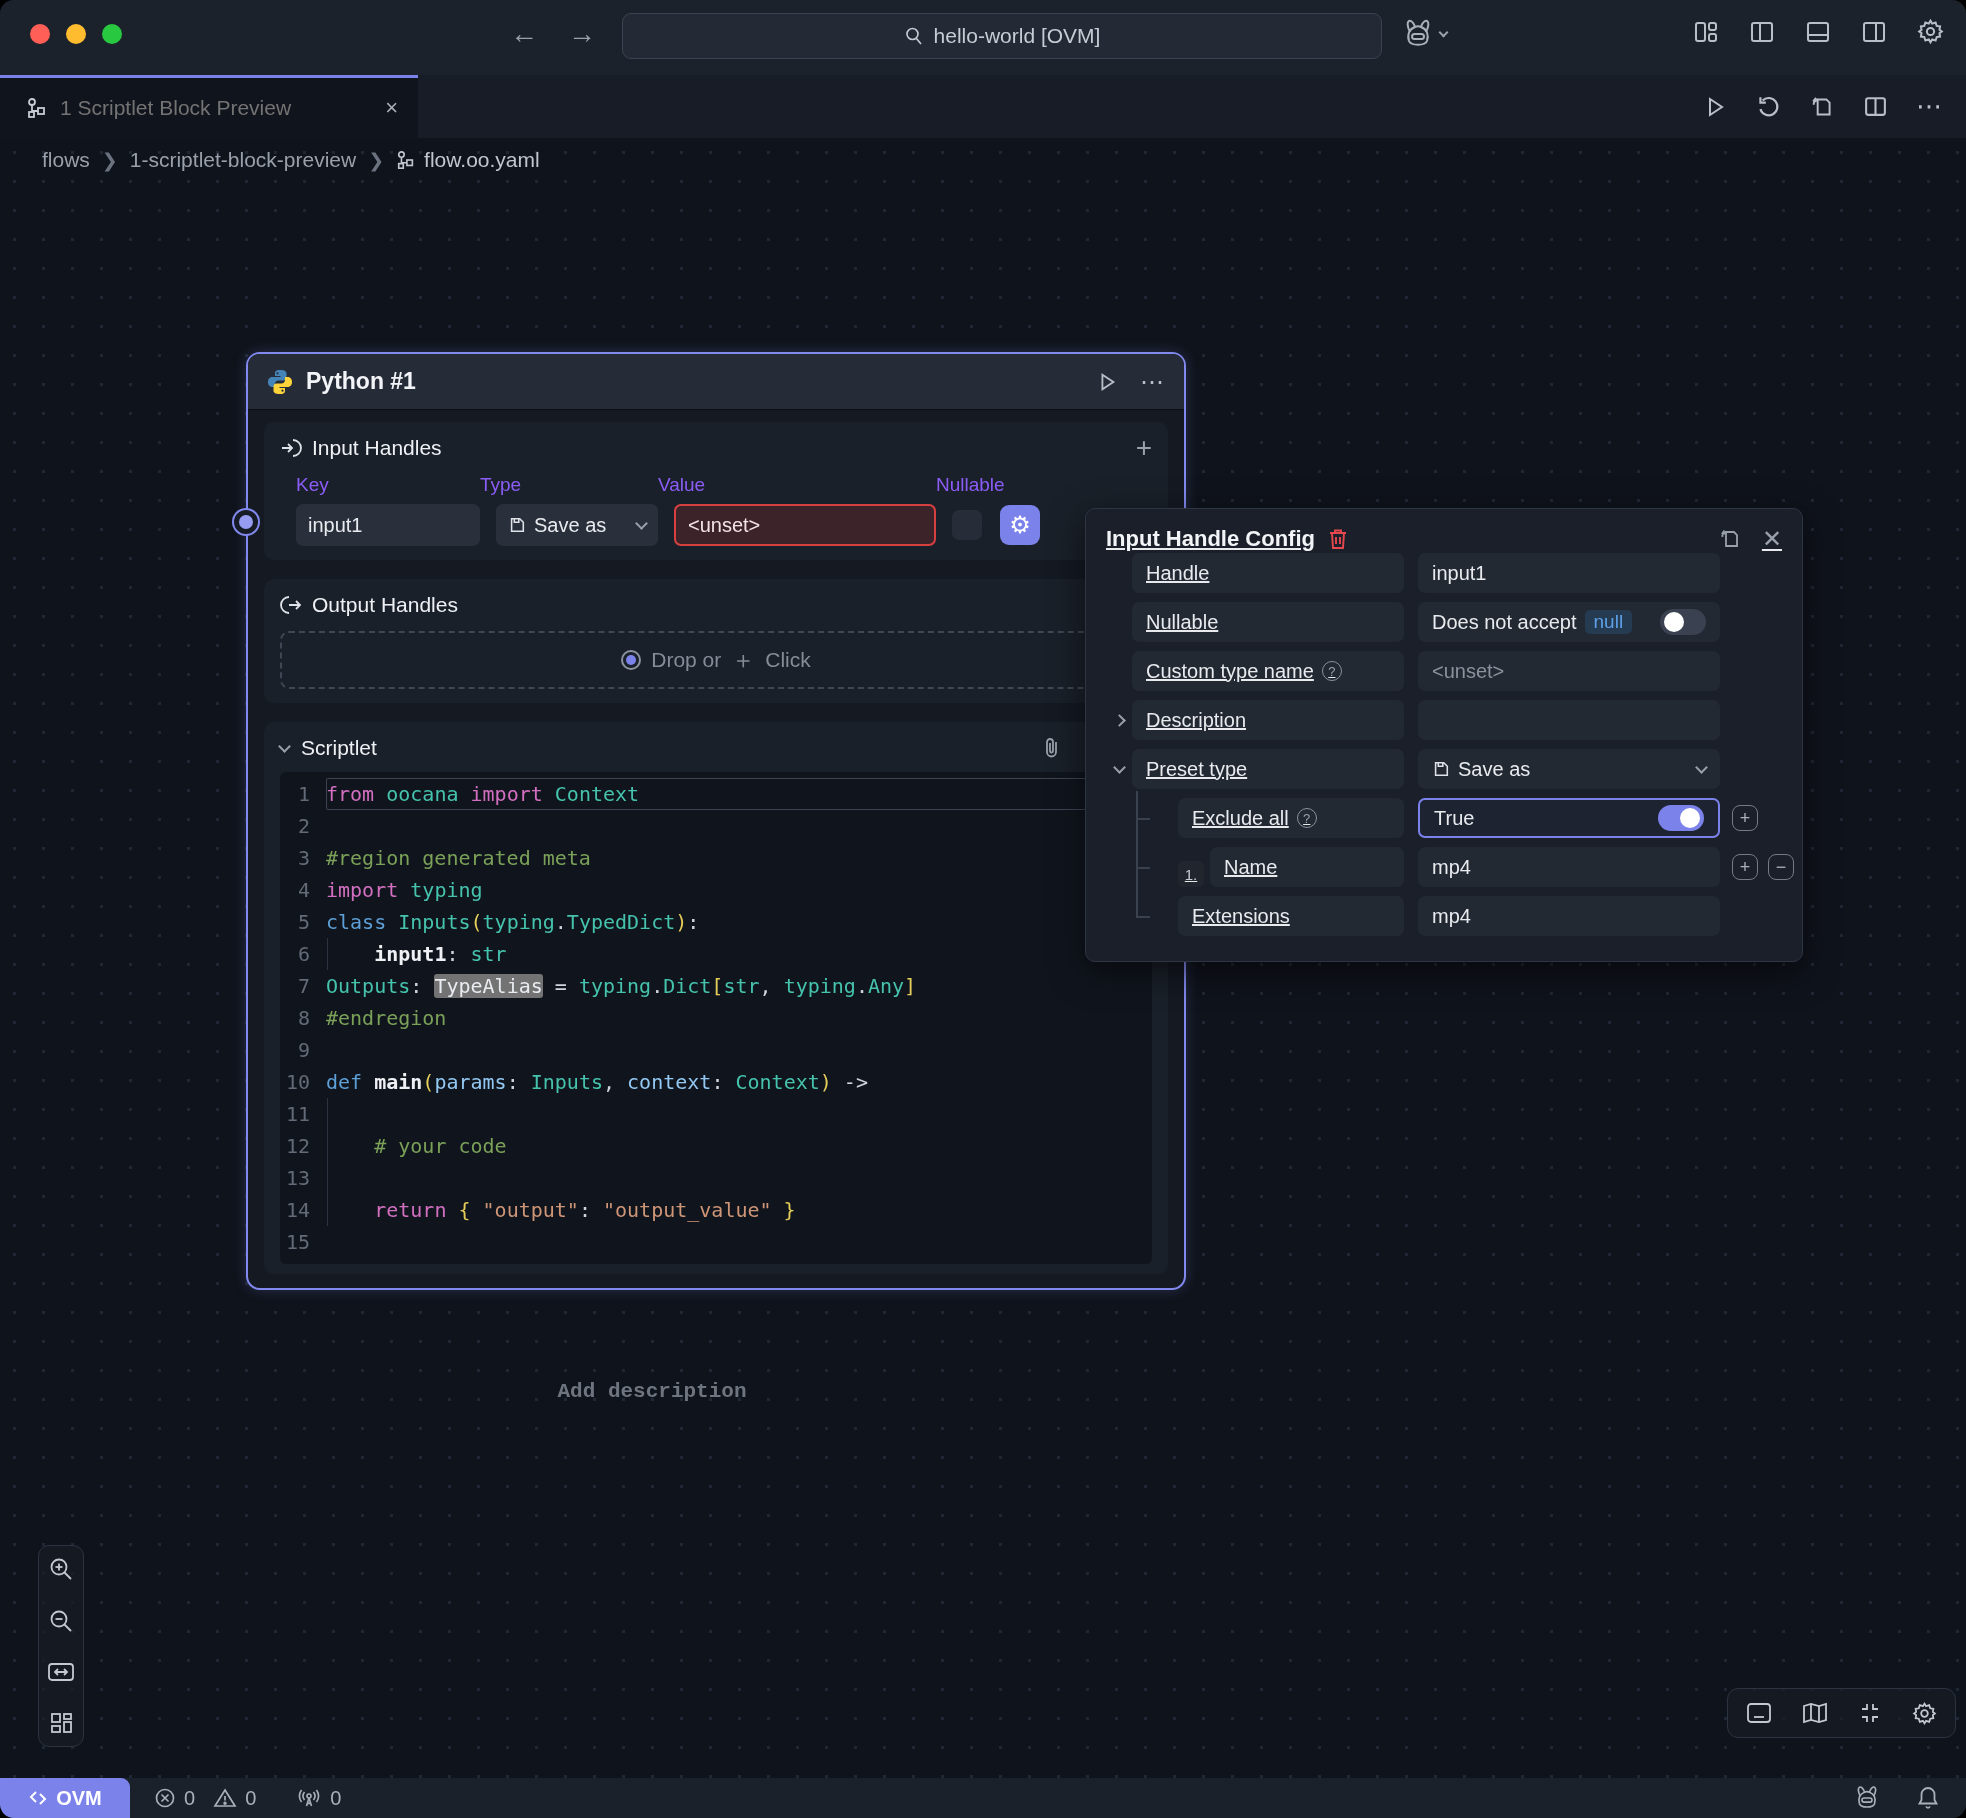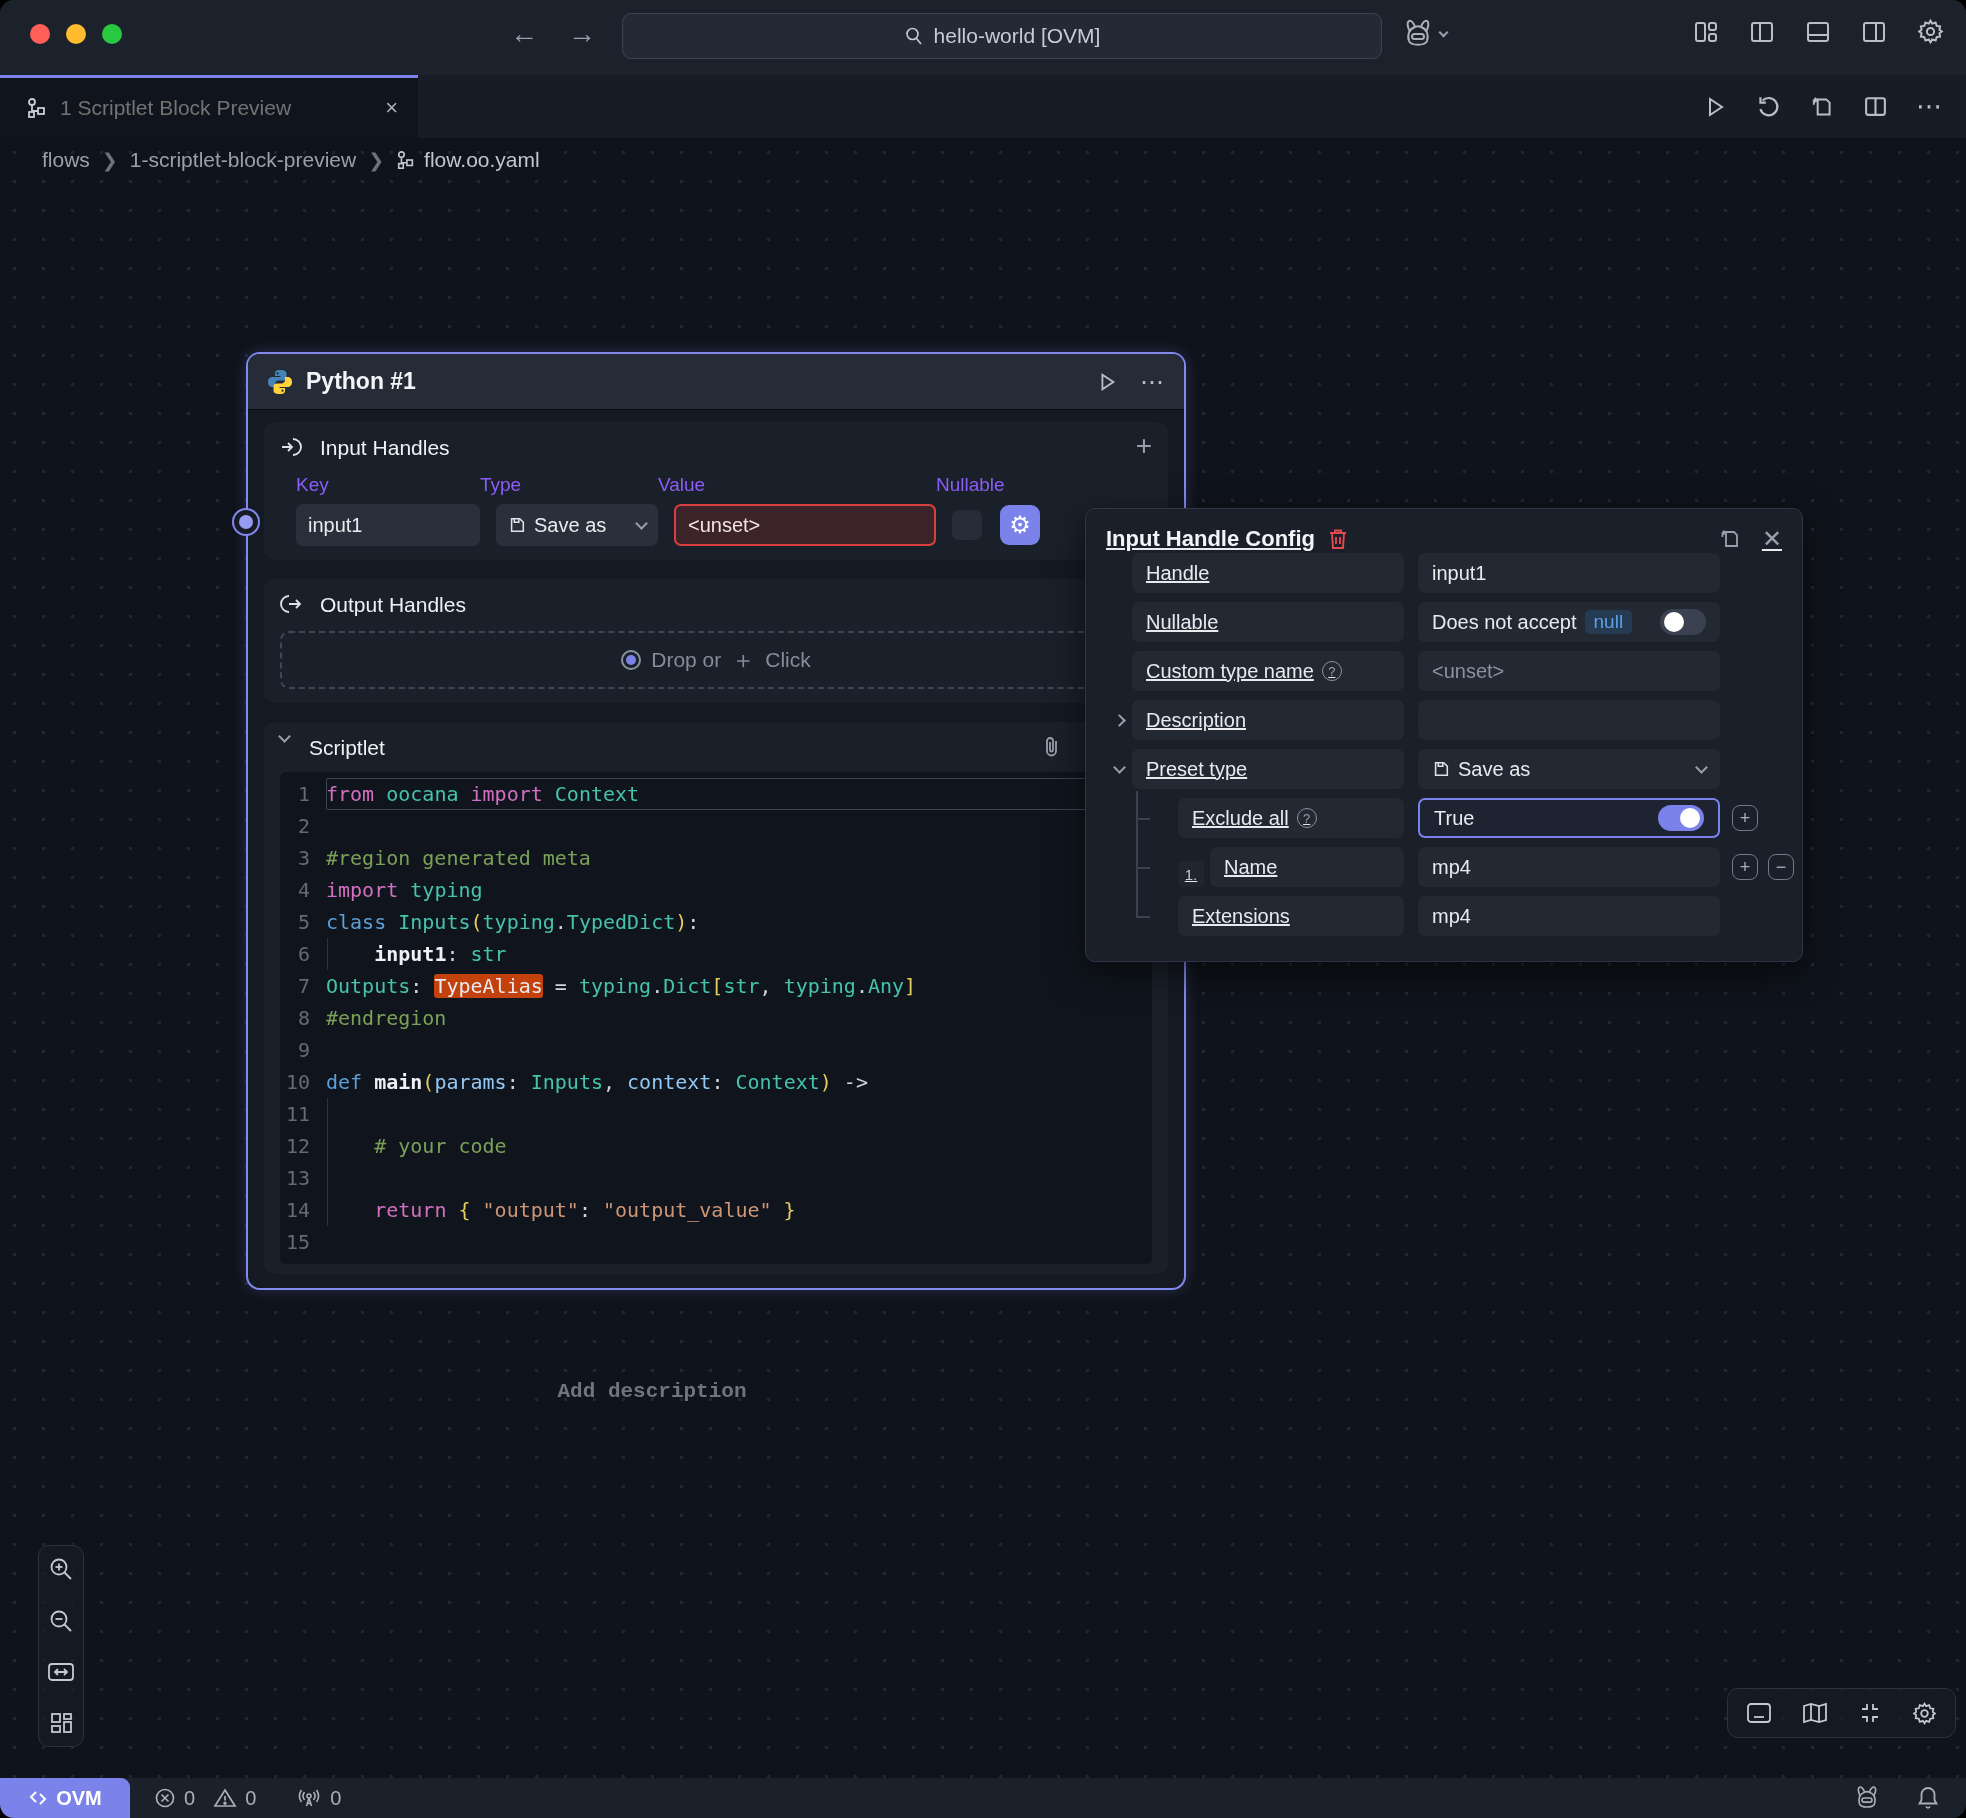--- a/index.html
+++ b/index.html
@@ -32,21 +32,21 @@
   .breadcrumb .sep{ color:#6b7280; font-size:19px; }
   .breadcrumb .last{ color:#c2c7cf; display:flex; align-items:center; gap:8px; }
 
   
   .block { position:absolute; left:246px; top:214px; width:940px; border:2px solid #8289ee; border-radius:14px; background:#141922; box-shadow:0 0 14px rgba(123,131,235,.25); }
   .block-header { height:56px; background:#262c37; border-bottom:1px solid #0b0e14; border-radius:11px 11px 0 0; display:flex; align-items:center; padding:0 18px; gap:12px; }
   .block-title { font-size:23px; font-weight:bold; color:#f2f4f7; flex:1; }
   .block-header-actions { display:flex; gap:22px; color:#b9bec7; align-items:center; }
   .block-body { padding:12px 16px 14px; display:flex; flex-direction:column; gap:19px; }
   .card { background:#1a2029; border-radius:10px; padding:14px 16px; }
-  .card-head { display:flex; align-items:flex-start; gap:18px; }
+  .card-head { display:flex; align-items:center; gap:10px; }
   .card-title { font-size:21px; color:#eef0f4; flex:1; }
   .plus-btn { color:#9aa0ab; font-size:28px; line-height:20px; }
   .cols { display:flex; margin:14px 0 8px; font-size:19px; color:#8b5cf6; }
   .c-key{width:200px; padding-left:16px}.c-type{width:178px}.c-value{width:278px}.c-null{width:90px; text-align:left}
   .handle-row { display:flex; align-items:center; }
   .field { height:42px; background:#2a303b; border-radius:7px; display:flex; align-items:center; padding:0 12px; font-size:20px; color:#e8eaee; }
   .f-key { width:184px; margin-left:16px; margin-right:16px; }
   .f-type { width:162px; gap:8px; margin-right:16px; }
   .f-type .chev { margin-left:auto; }
   .f-value { width:262px; border:2px solid #d84040; background:rgba(140,40,42,.30); color:#f2e4e4; margin-right:16px; }
@@ -60,21 +60,21 @@
 
   
   .codearea { margin-top:12px; background:#10151d; border-radius:6px; padding:6px 0; font-family:"DejaVu Sans Mono", monospace; }
   .code-line { display:flex; min-height:32px; line-height:32px; font-size:20px; }
   .ln { width:46px; flex:0 0 46px; text-align:right; padding-right:16px; color:#636b78; }
   .code { position:relative; white-space:pre; flex:1; }
   .code-line.current .code { box-shadow:inset 0 0 0 1px #3d4452; border-radius:2px; }
   .code-line.guide .code::before { content:''; position:absolute; left:1px; top:0; bottom:0; width:1px; background:#2c3340; }
   .seg.kw{color:#d36fc0}.seg.kw2{color:#5d9fd6}.seg.type{color:#45c3ad}.seg.var{color:#93c8f2}
   .seg.str{color:#cf9577}.seg.cmt{color:#7ba158}.seg.yel{color:#e5cd5a}.seg.pun{color:#cfd3da}
-  .seg.fn{color:#eef0f4;font-weight:bold}.seg.hl{color:#e8ebf0;background:#c2410c;border-radius:3px}
+  .seg.fn{color:#eef0f4;font-weight:bold}.seg.hl{color:#e8ebf0;background:#737373;border-radius:3px}
 
   .add-desc { position:absolute; left:246px; top:1242px; width:812px; text-align:center; color:#6f7580; font-size:21px; font-weight:bold;font-family:Liberation Mono, monospace; }
 
   
   .cfg { position:absolute; left:1085px; top:370px; width:718px; background:#1a1f29; border:1px solid #2e3544; border-radius:10px; box-shadow:0 10px 34px rgba(0,0,0,.55); padding:16px 20px 16px; }
   .cfg-head { display:flex; align-items:center; gap:12px; margin-bottom:0;text-decoration:underline; }
   .cfg-title { font-size:22px; font-weight:bold; color:#f2f4f7; }
   .cfg-head .spacer{flex:1}
   .cfg-head-icons { display:flex; gap:20px; color:#9aa0ab; align-items:center; }
   .cfg-rows { position:relative; }

